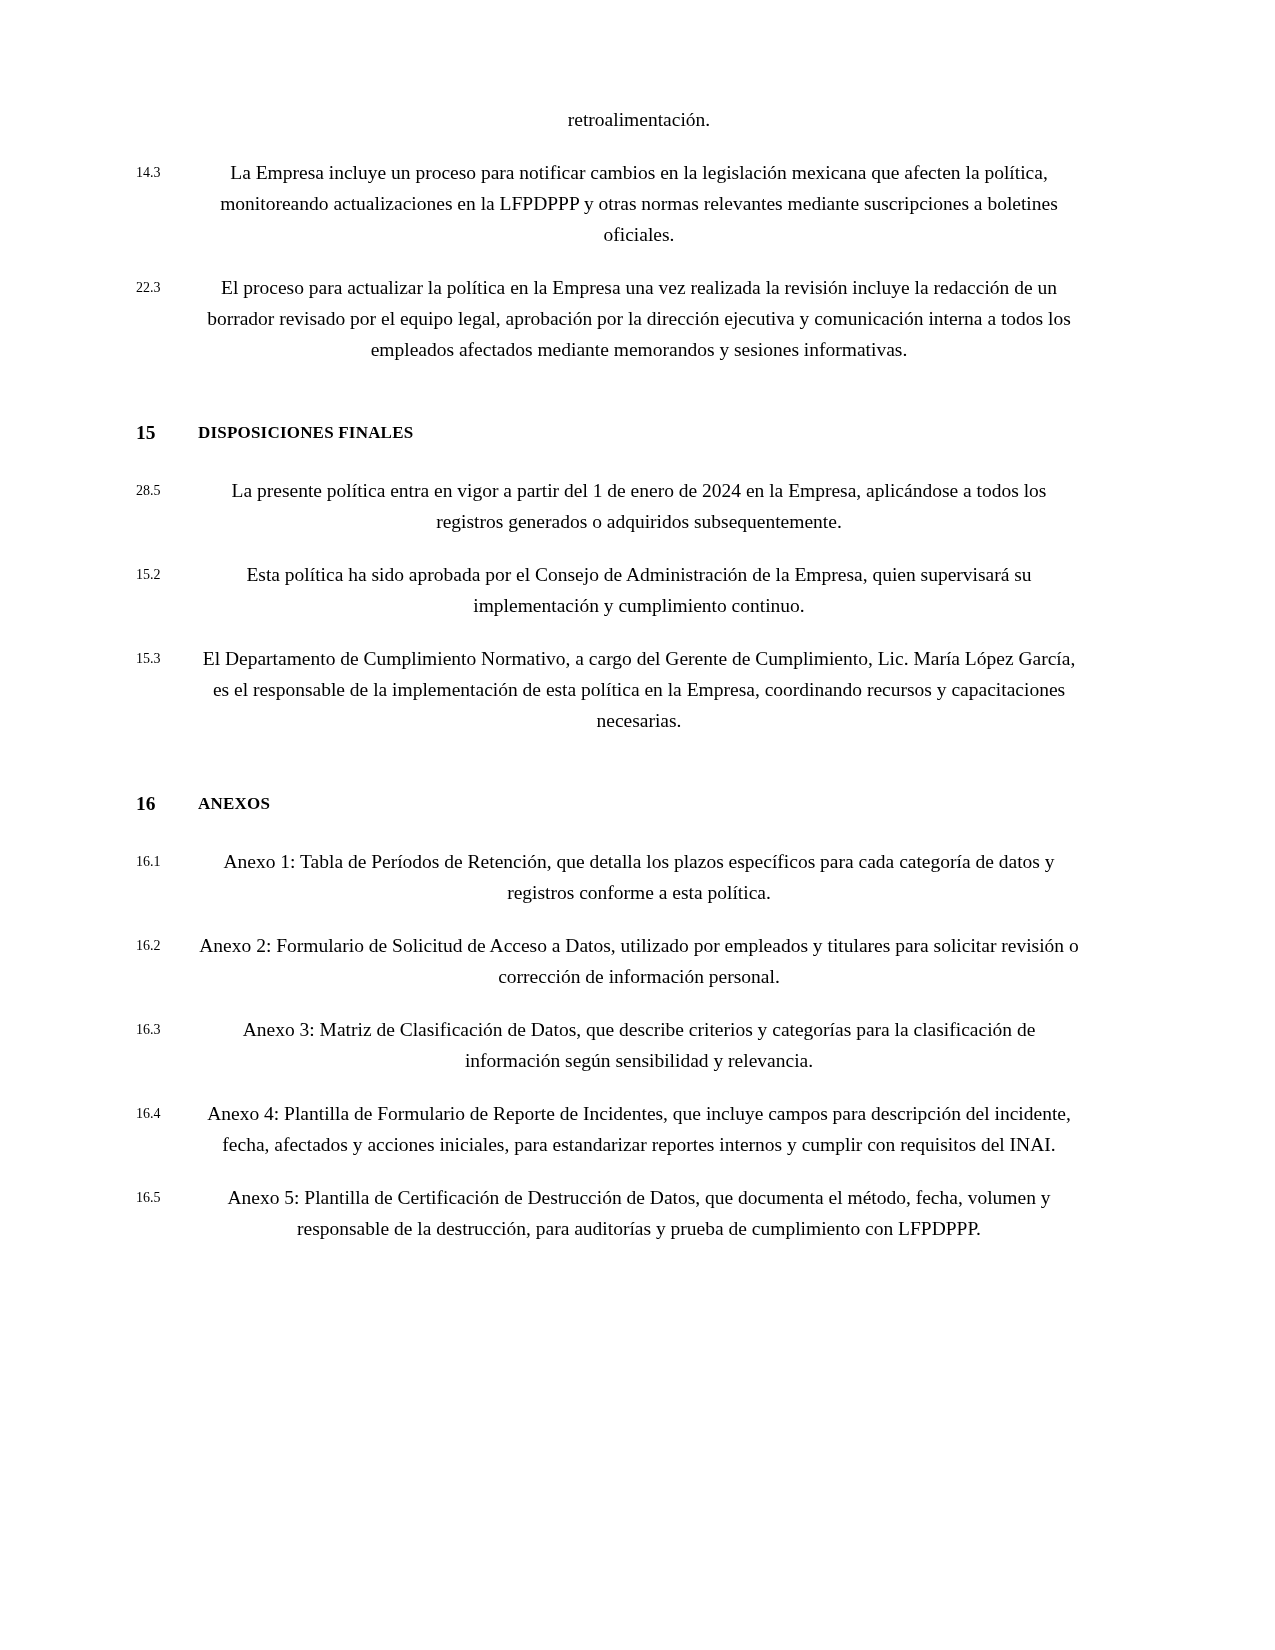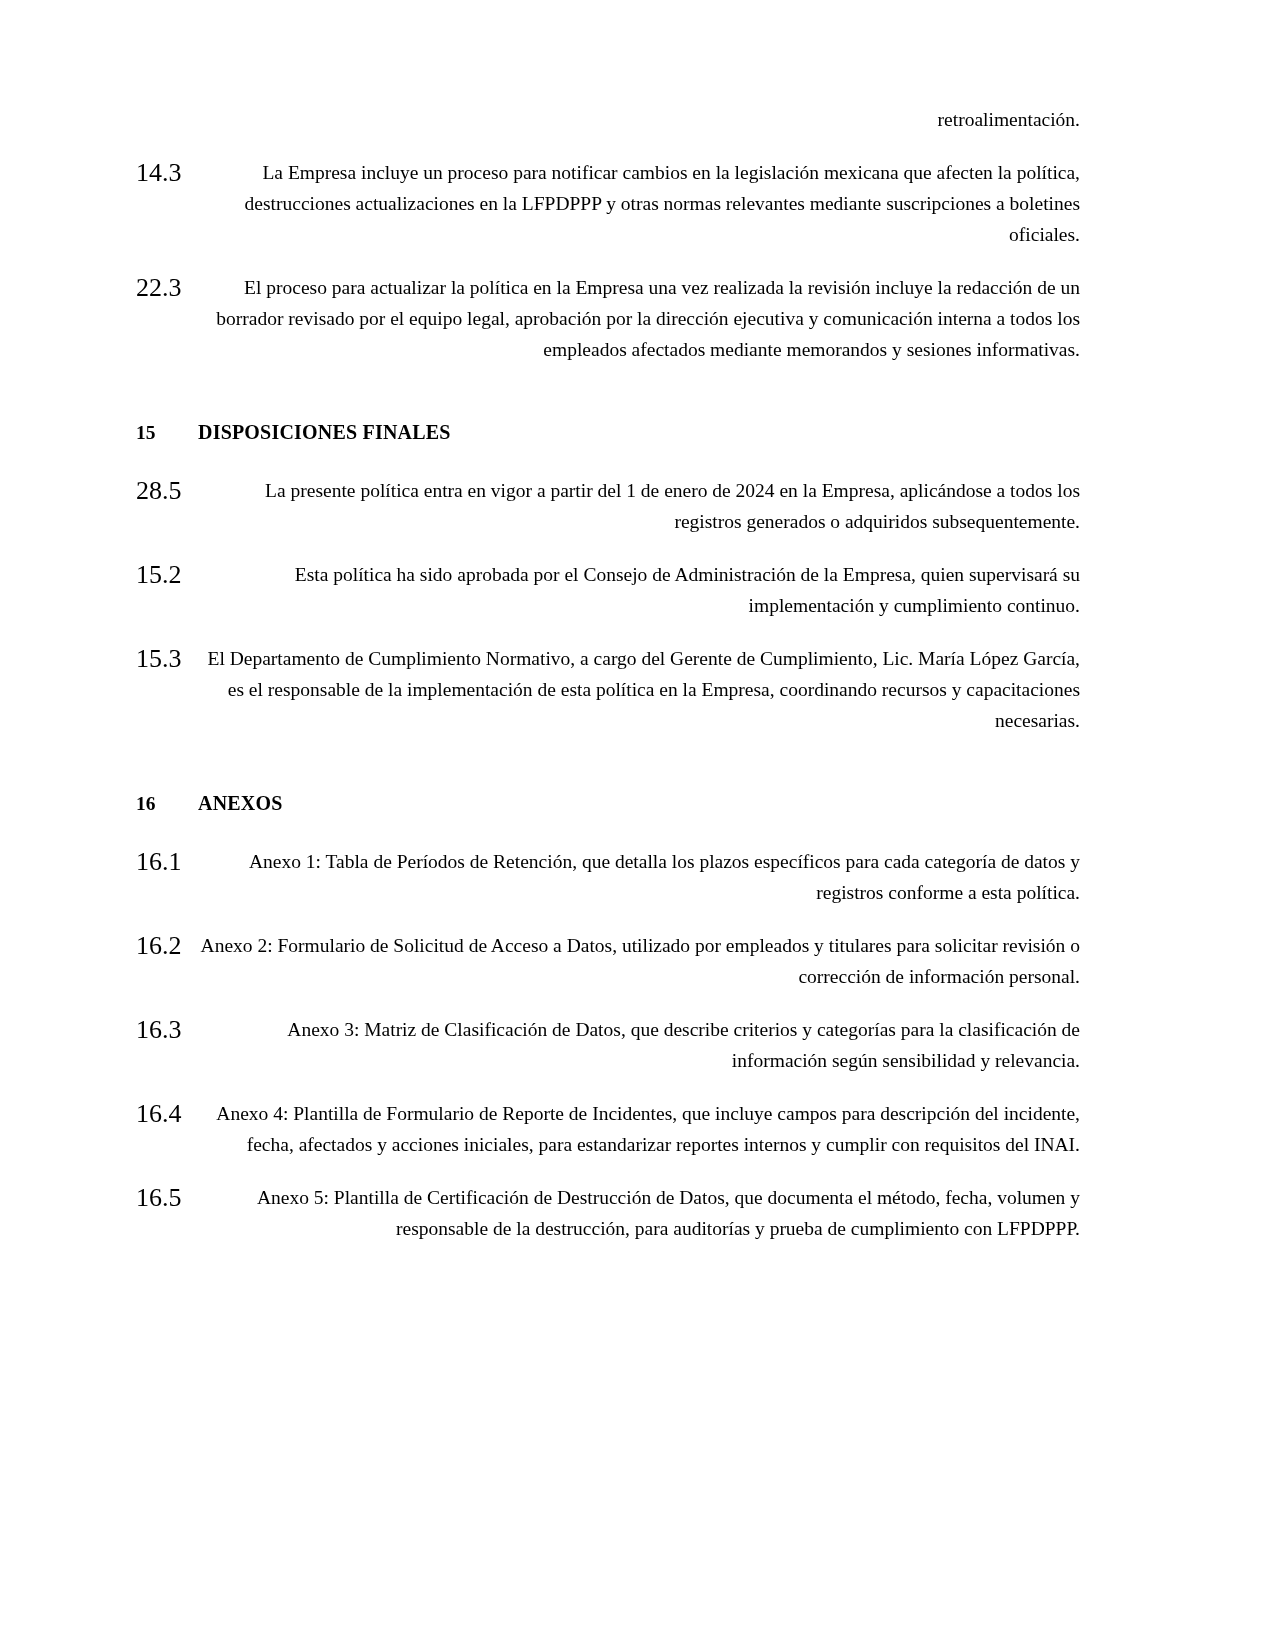--- a/index.html
+++ b/index.html
@@ -31,30 +31,30 @@
 
   
   .clause {
     display: flex;
     align-items: flex-start;
     margin-bottom: 22px;
   }
   .clause-num {
     flex: 0 0 62px;
     width: 62px;
-    font-size: 26px;
+    font-size: 14px;
     line-height: 31px;
     text-align: left;
     white-space: nowrap;
   }
   .clause-body {
     flex: 1 1 auto;
     font-size: 19.5px;
     line-height: 31px;
-    text-align: right;
+    text-align: center;
   }
   .clause-body b {
     font-weight: 400;
   }
 
   
   .clause.cont {
     margin-bottom: 22px;
   }
 
@@ -70,39 +70,39 @@
     flex: 0 0 62px;
     width: 62px;
     font-size: 19.5px;
     line-height: 31px;
     text-align: left;
     padding-right: 8px;
     box-sizing: border-box;
   }
   .section-title {
     flex: 1 1 auto;
-    font-size: 20px;
+    font-size: 17px;
     line-height: 31px;
     letter-spacing: 0.2px;
   }
 </style>
 </head>
 <body>
 
 <div class="page">
   <div class="content">
 
     <div class="clause cont">
       <div class="clause-num"></div>
       <div class="clause-body">retroalimentación.</div>
     </div>
 
     <div class="clause">
       <div class="clause-num">14.3</div>
-      <div class="clause-body"><span>La Empresa incluye un proceso para notificar cambios en la legislación mexicana que afecten la política, destrucciones actualizaciones en la </span><b>LFPDPPP</b><span> y otras normas relevantes mediante suscripciones a boletines oficiales.</span></div>
+      <div class="clause-body"><span>La Empresa incluye un proceso para notificar cambios en la legislación mexicana que afecten la política, monitoreando actualizaciones en la </span><b>LFPDPPP</b><span> y otras normas relevantes mediante suscripciones a boletines oficiales.</span></div>
     </div>
 
     <div class="clause">
       <div class="clause-num">22.3</div>
       <div class="clause-body">El proceso para actualizar la política en la Empresa una vez realizada la revisión incluye la redacción de un borrador revisado por el equipo legal, aprobación por la dirección ejecutiva y comunicación interna a todos los empleados afectados mediante memorandos y sesiones informativas.</div>
     </div>
 
     <div class="section-head">
       <div class="section-num">15</div>
       <div class="section-title">DISPOSICIONES FINALES</div>

